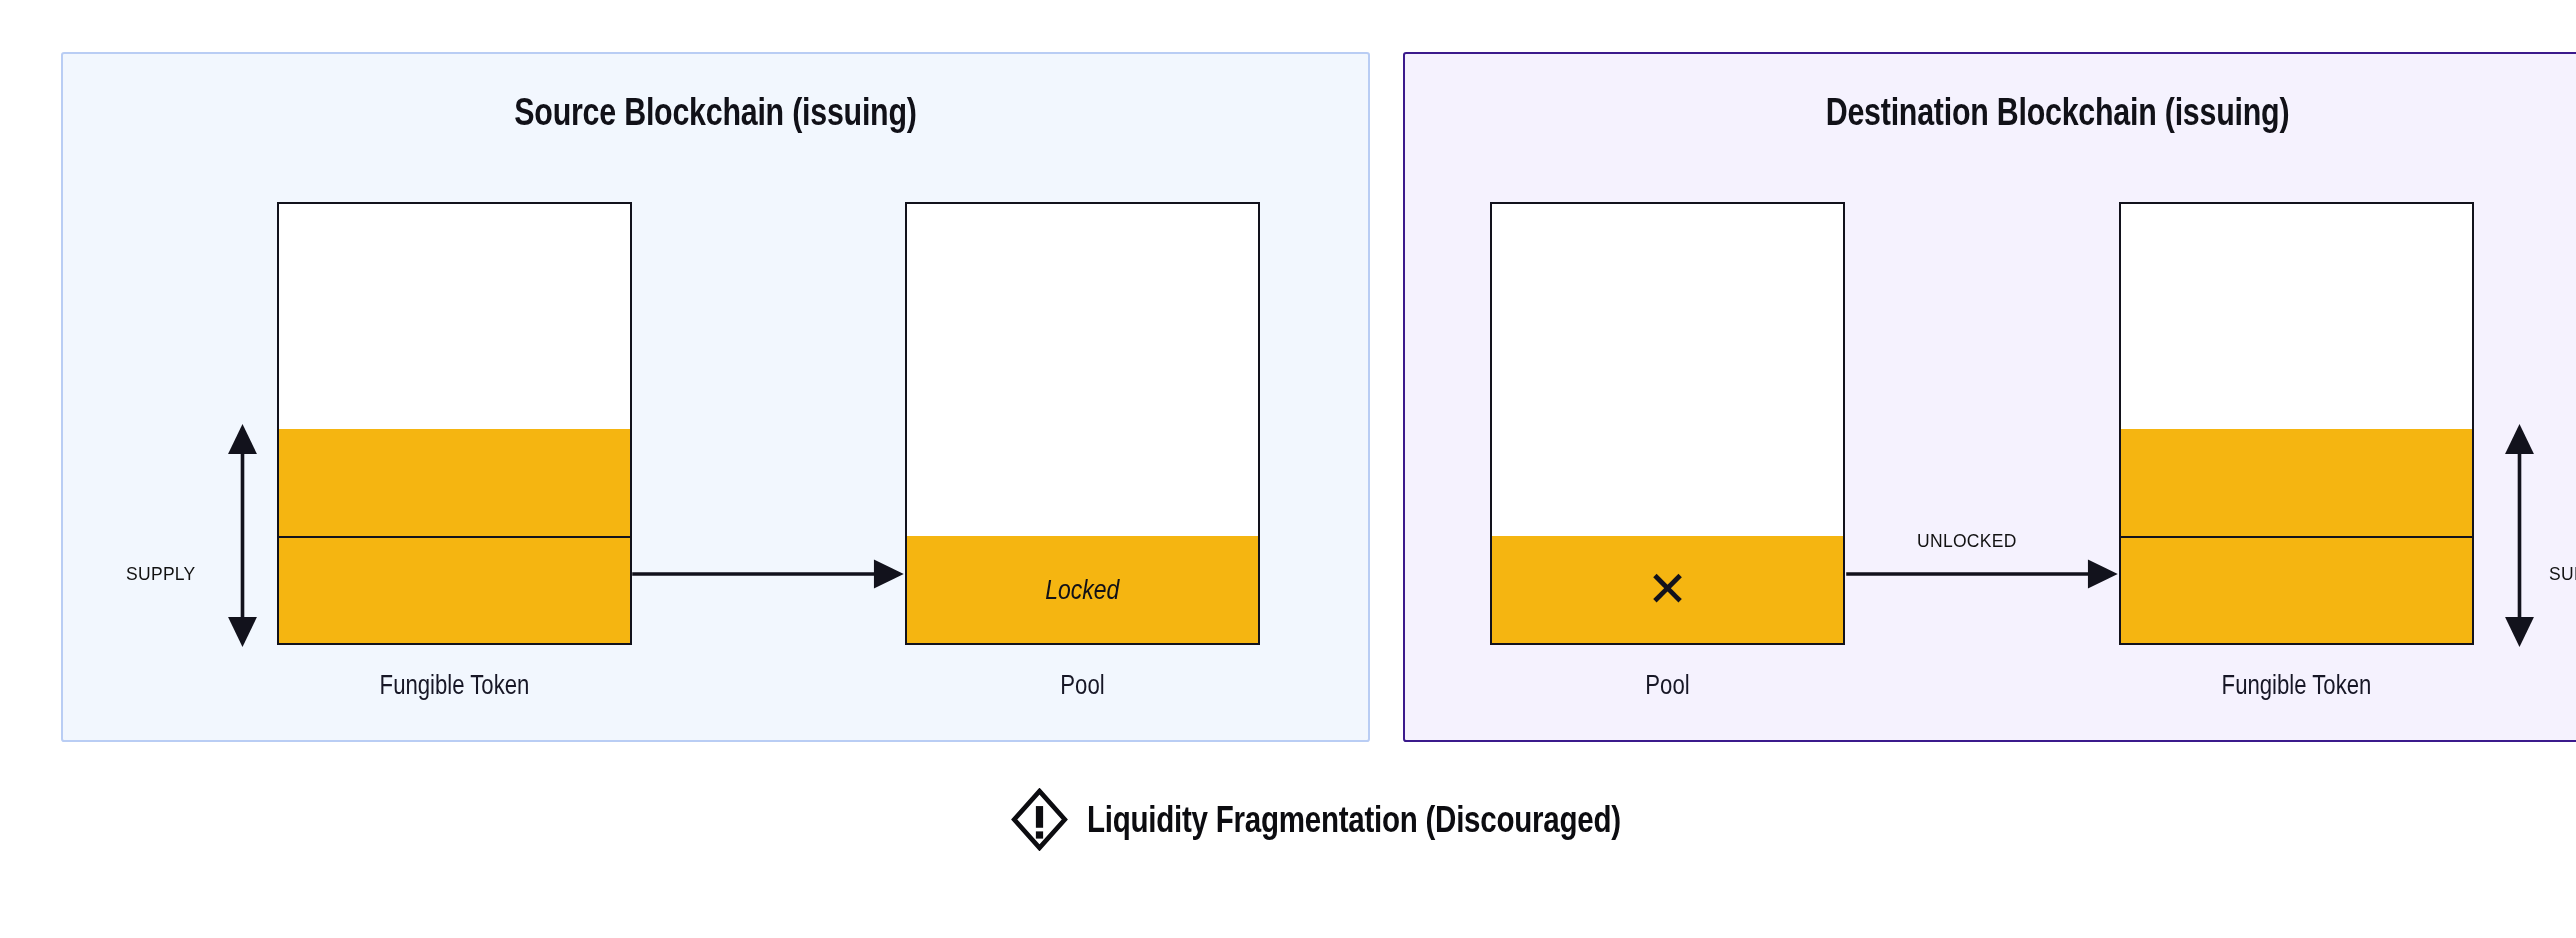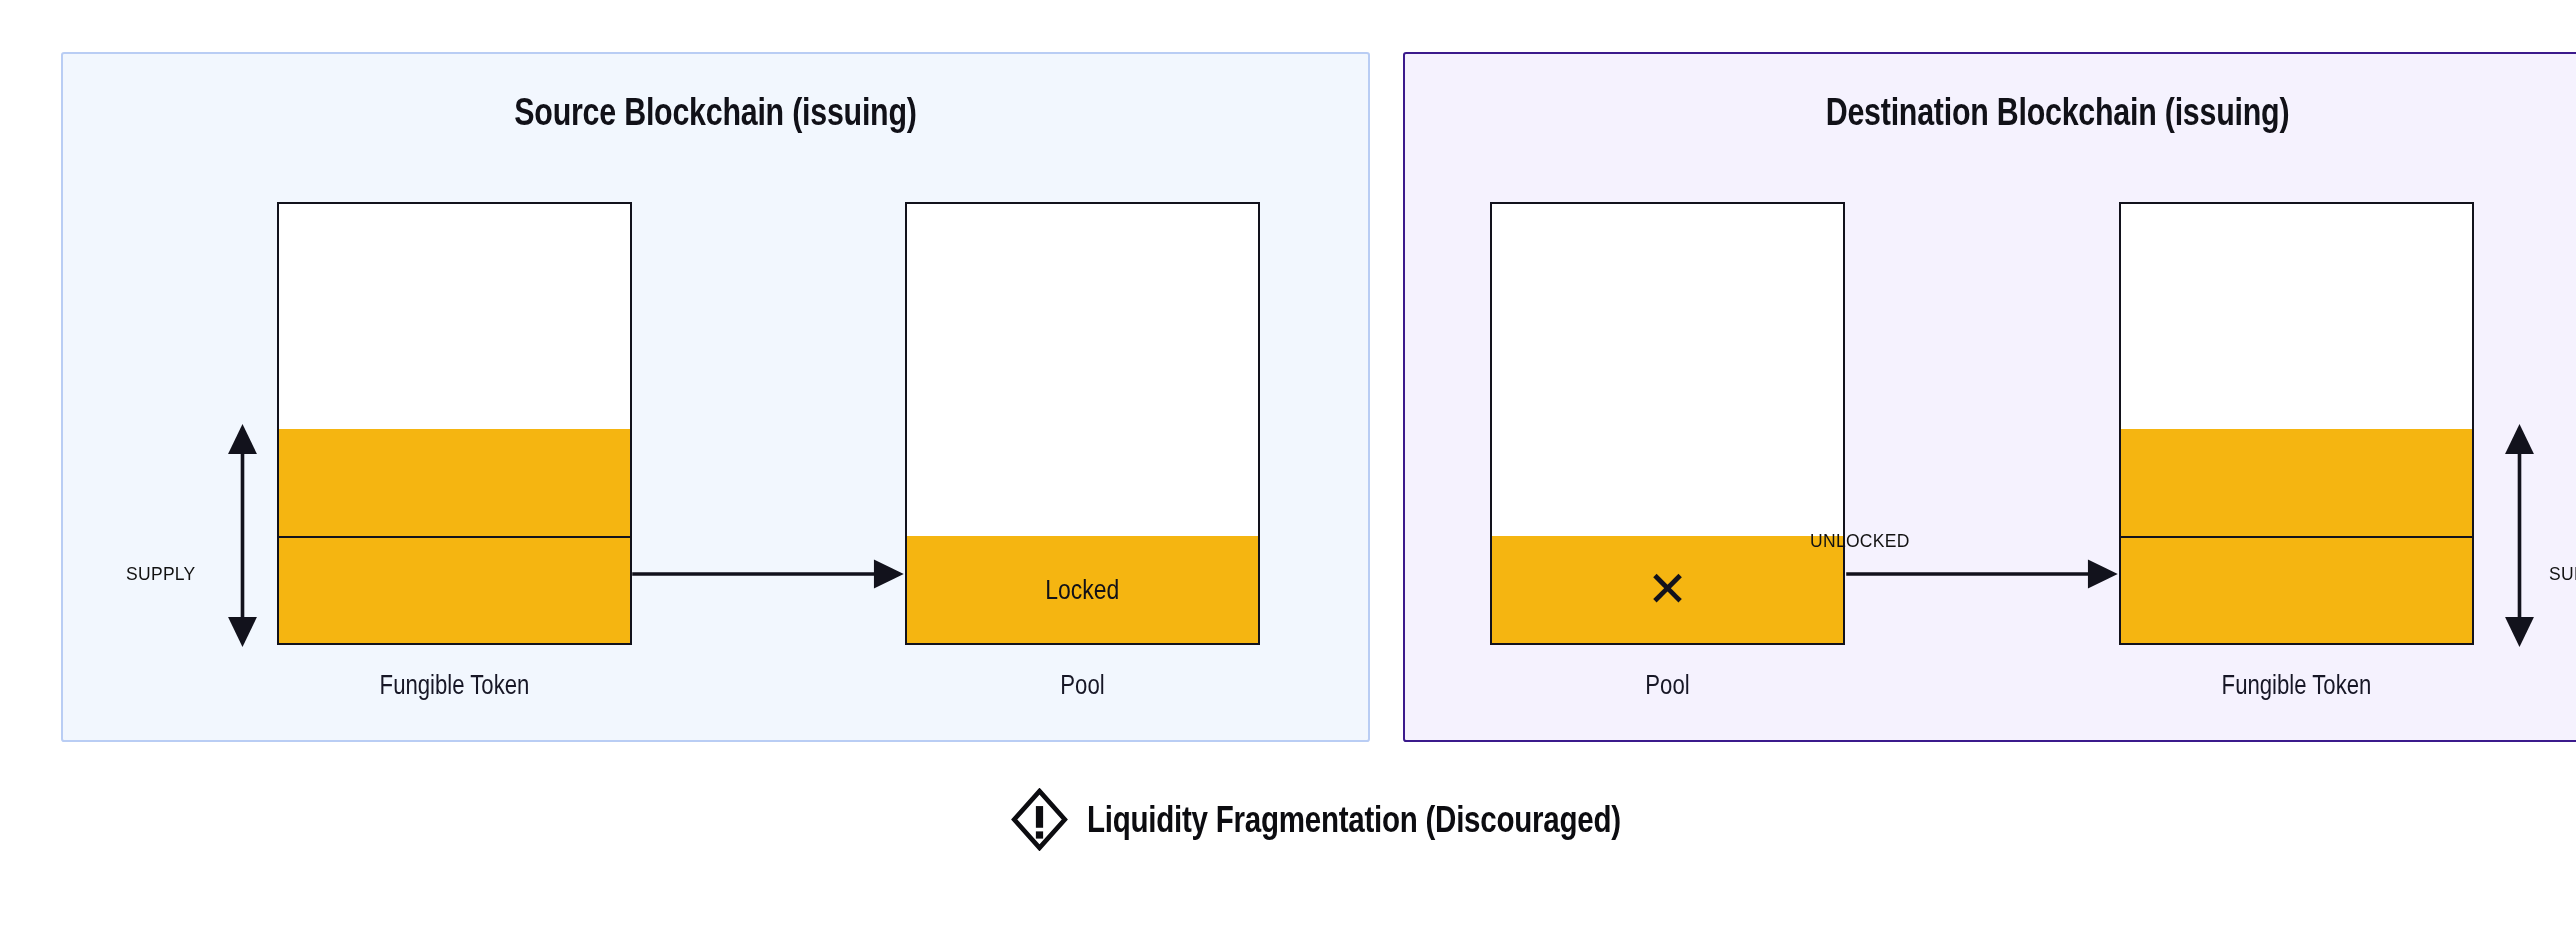--- a/index.html
+++ b/index.html
@@ -55,20 +55,21 @@
 
   
   .bar {
     position: absolute;
     box-sizing: border-box;
     border: 2.6px solid #12121C;
     background: #3b82f6;
     display: flex;
     flex-direction: column;
     justify-content: space-between;
+    font-style: italic;
   }
   .seg {
     box-sizing: border-box;
     width: 100%;
     position: relative;
     display: flex;
     align-items: center;
     justify-content: center;
   }
   .seg.empty   { background: #ffffff; flex: 1 1 auto; }
@@ -200,21 +201,21 @@
   </div>
 </div>
 <div class="bar-caption" style="left:1490px; top:670px; width:355px;">Pool</div>
 
 <div class="flow-arrow" style="left:1846px; top:556px; width:273px; height:36px;">
   <svg width="273" height="36" viewBox="0 0 530 70">
     <line x1="0" y1="35" x2="492" y2="35" stroke="#12121C" stroke-width="7"></line>
     <polygon points="528,35 470,63 470,7" fill="#12121C"></polygon>
   </svg>
 </div>
-<div class="flow-label" style="left:1810px; top:531px;">UNLOCKED</div>
+<div class="flow-label" style="left:1917px; top:531px;">UNLOCKED</div>
 
 <div class="bar" id="bar-dest-token" style="left:2119px; top:202px; width:355px; height:443px;">
   <div class="seg empty"></div>
   <div class="seg filled" style="height:107px;">
     <span class="seg-label"></span>
   </div>
   <div class="seg filled divider" style="height:107px;">
     <span class="seg-label"></span>
   </div>
 </div>

